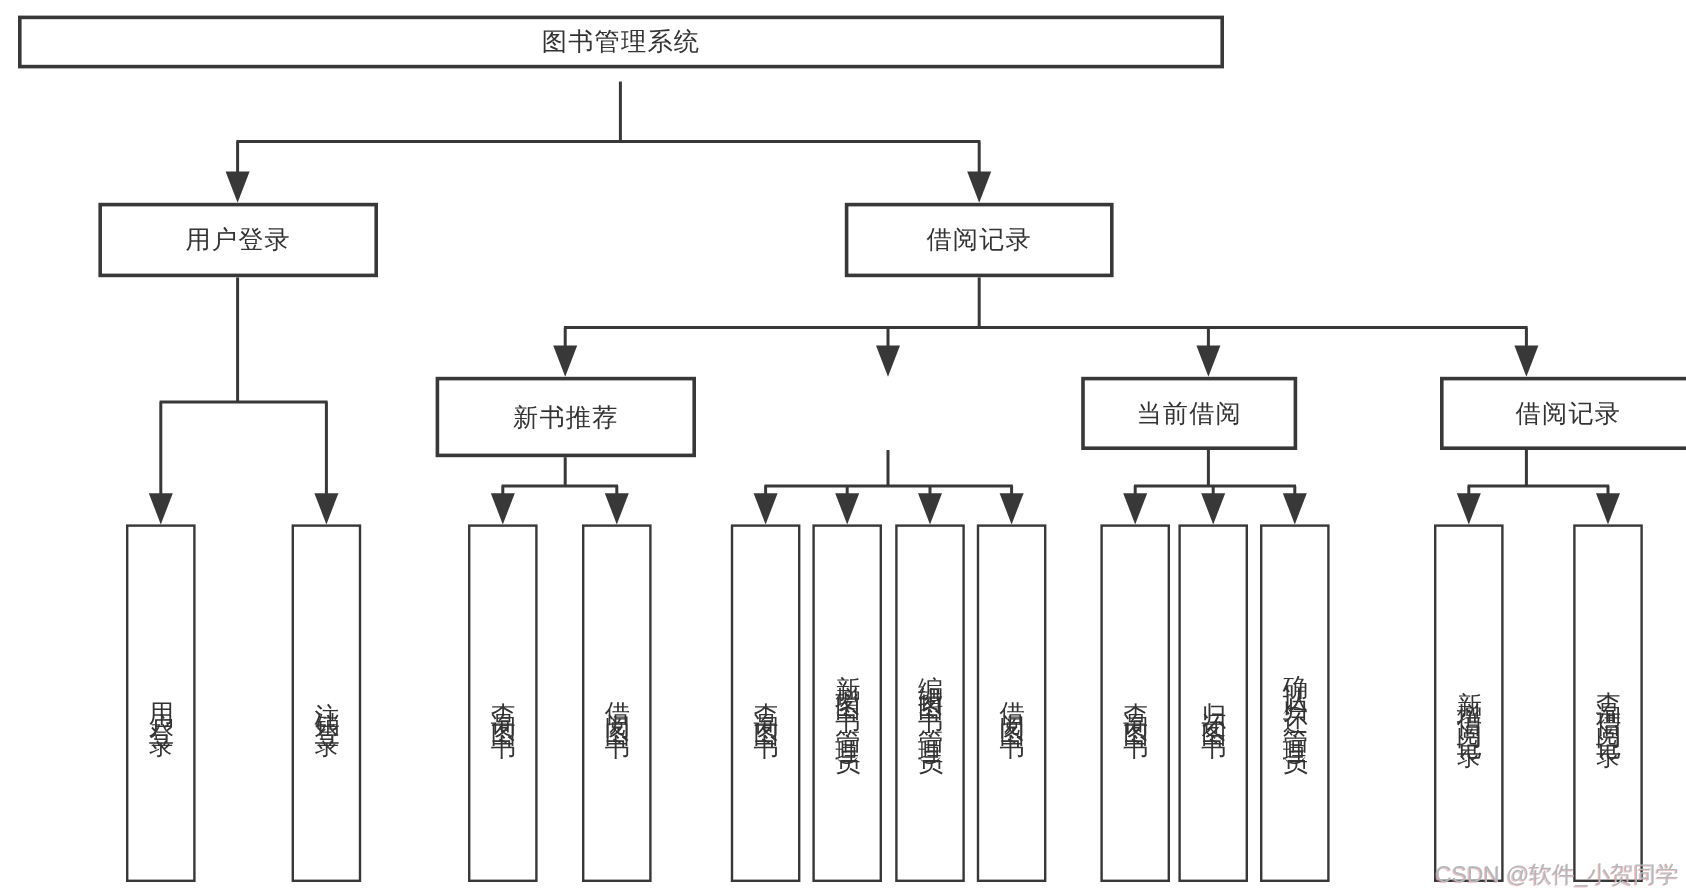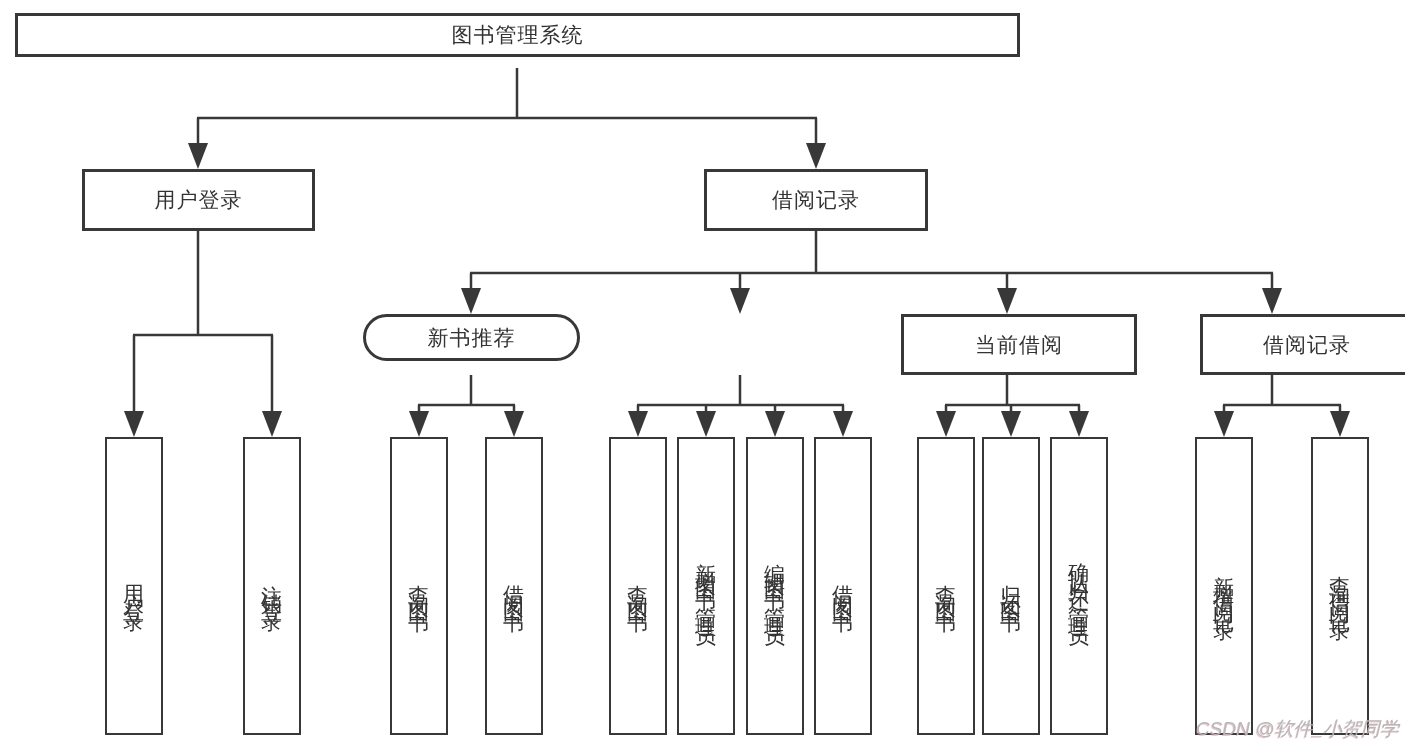--- a/index.html
+++ b/index.html
@@ -45,21 +45,20 @@
   }
   .watermark {
     position: absolute;
     right: 6px;
     bottom: 5px;
     font-size: 19px;
     color: #b4b7bb;
     text-shadow: -1px 1px 0 rgba(214, 126, 126, 0.45);
     z-index: 3;
     white-space: nowrap;
-    font-style: italic;
   }
 </style>
 </head>
 <body>
 
 <div class="canvas">
 
   <svg class="connectors" viewBox="0 0 1405 747" xmlns="http://www.w3.org/2000/svg">
     <g stroke="#383838" stroke-width="2.5" fill="none">
 
@@ -104,24 +103,24 @@
     <span class="hlabel">图书管理系统</span>
   </div>
 
   <div class="node" style="left:82px; top:169px; width:233px; height:62px;">
     <span class="hlabel">用户登录</span>
   </div>
   <div class="node" style="left:704px; top:169px; width:224px; height:62px;">
     <span class="hlabel">借阅记录</span>
   </div>
 
-  <div class="node" style="left:363px; top:314px; width:217px; height:47px;border-radius:26px;">
+  <div class="node" style="left:363px; top:314px; width:217px; height:67px;">
     <span class="hlabel">新书推荐</span>
   </div>
-  <div class="node" style="left:901px; top:314px; width:236px; height:61px;">
+  <div class="node" style="left:901px; top:314px; width:180px; height:61px;">
     <span class="hlabel">当前借阅</span>
   </div>
   <div class="node" style="left:1165px; top:314px; width:214px; height:61px;margin-left:35px;">
     <span class="hlabel">借阅记录</span>
   </div>
 
   <div class="node leaf" style="left:105px; top:437px; width:58px; height:298px;">
     <span class="vlabel">用户登录</span>
   </div>
   <div class="node leaf" style="left:243px; top:437px; width:58px; height:298px;">

